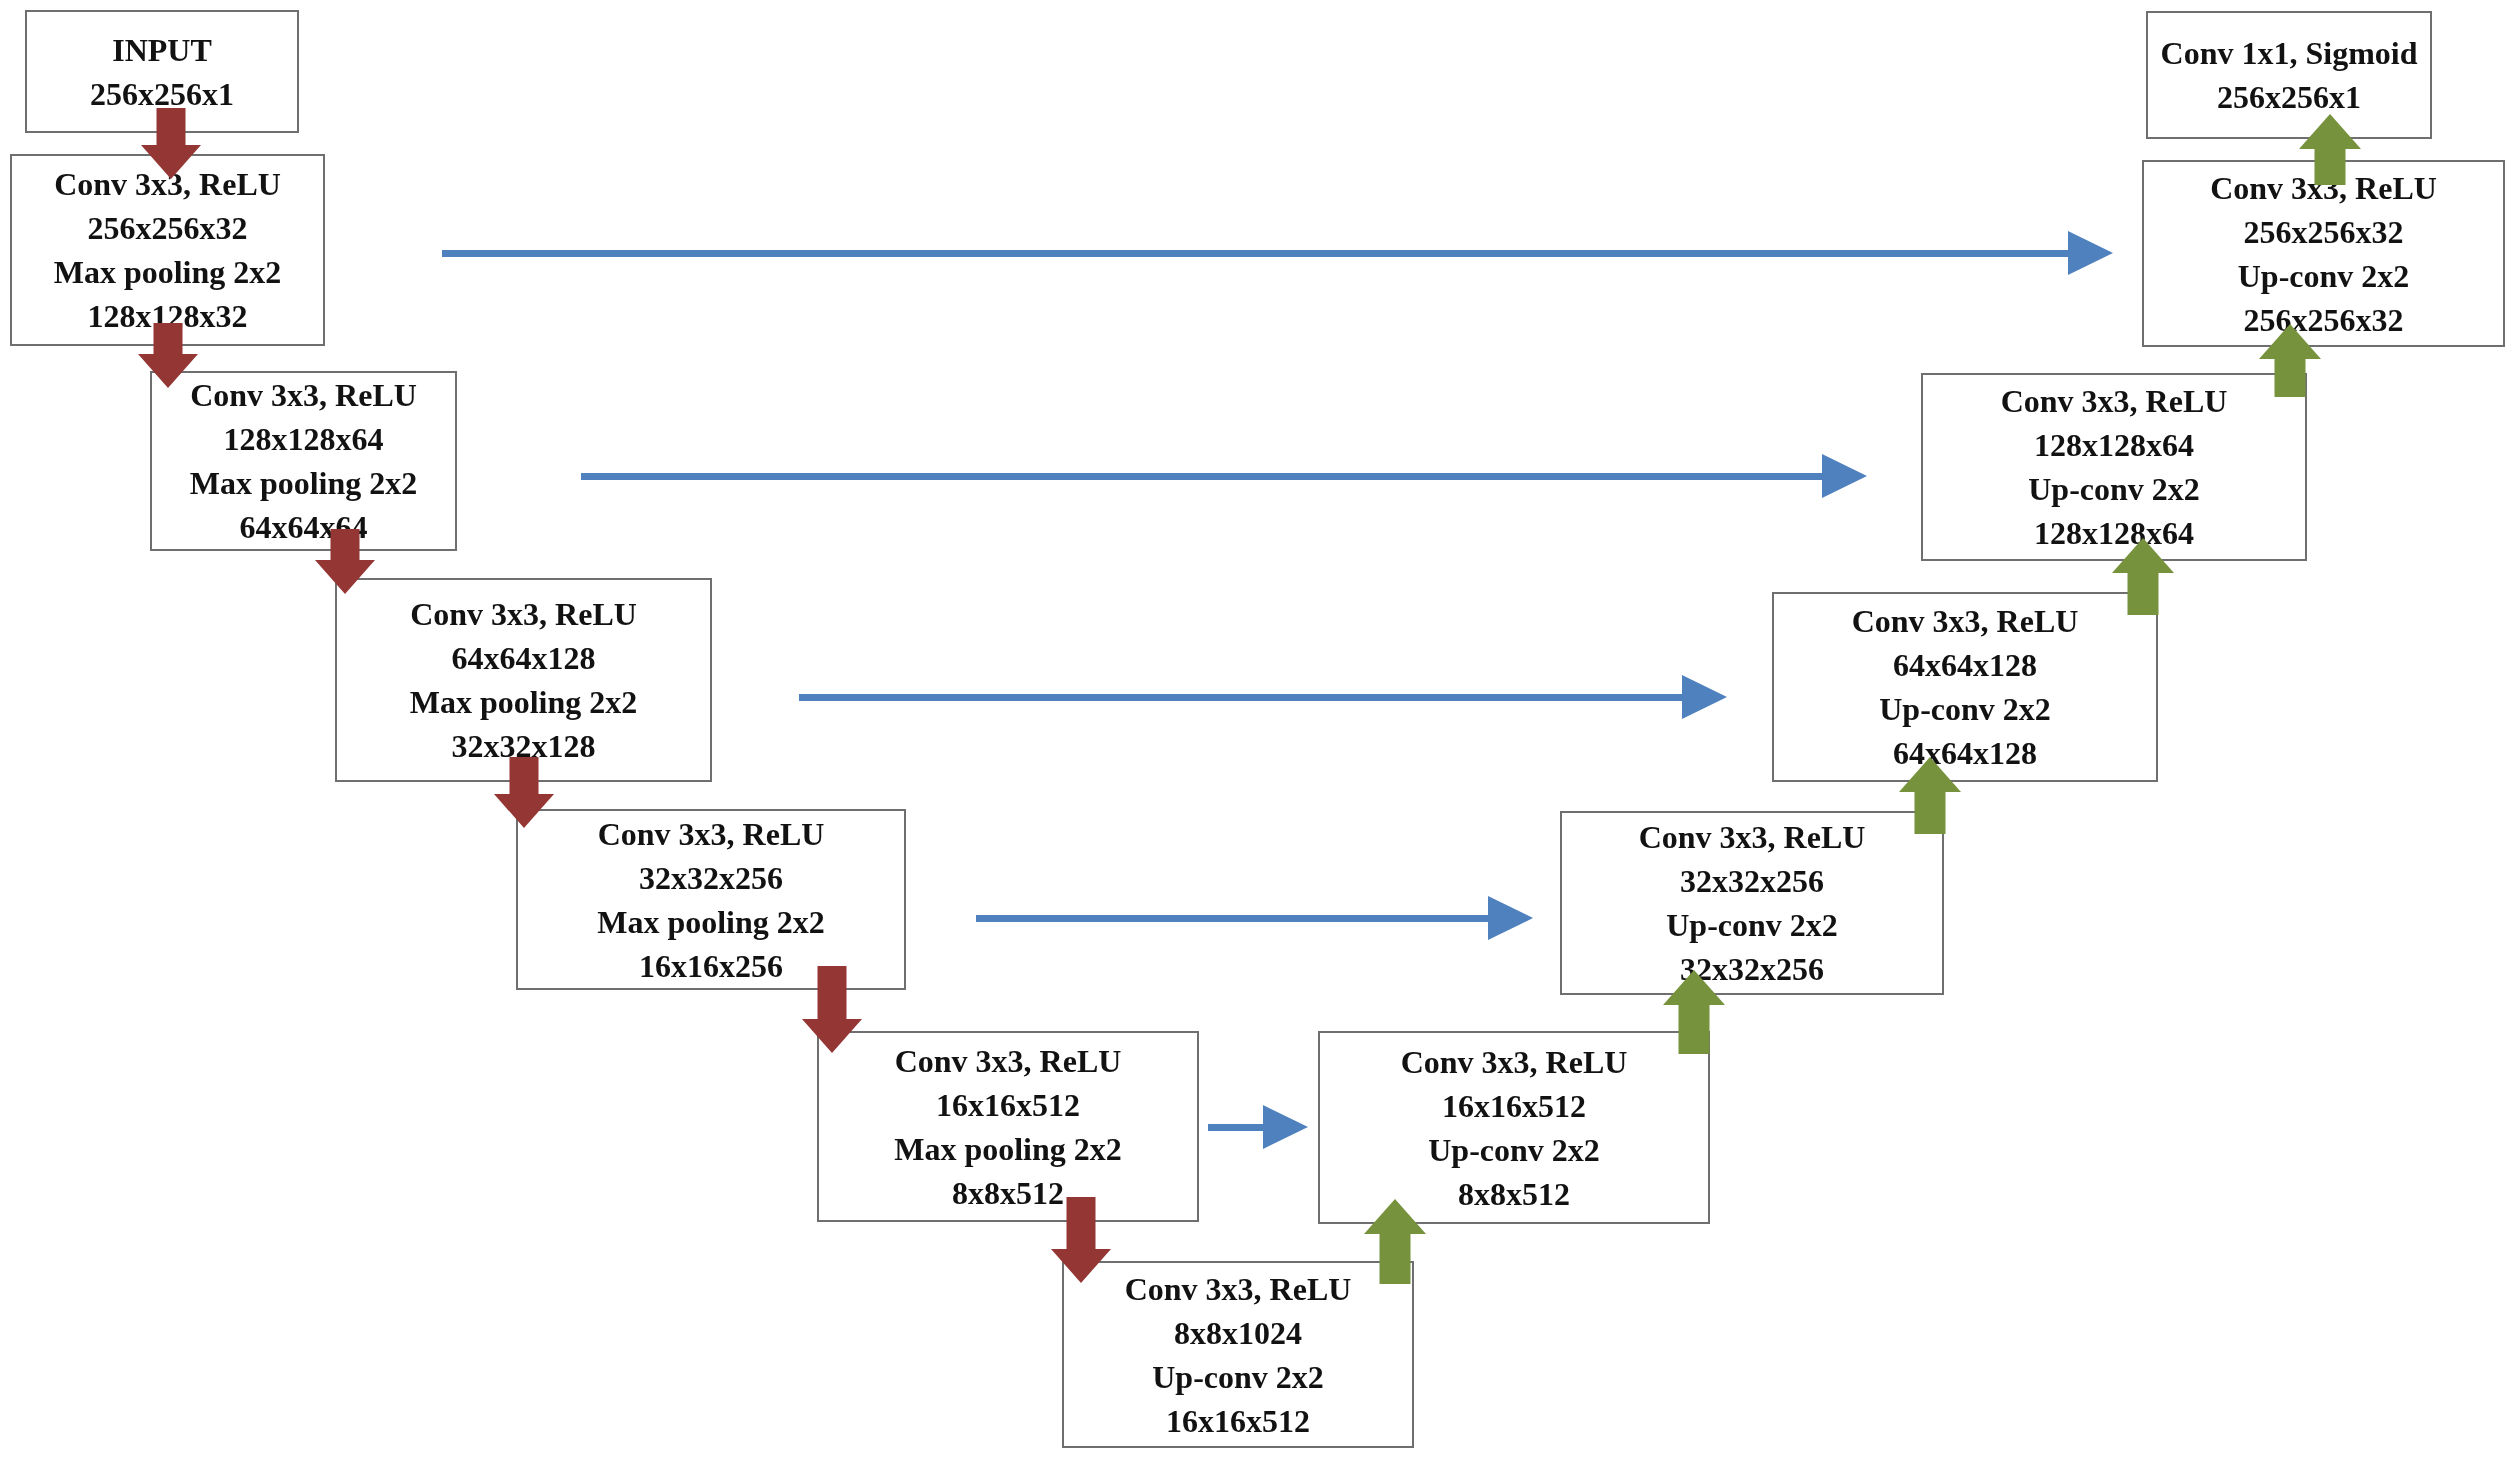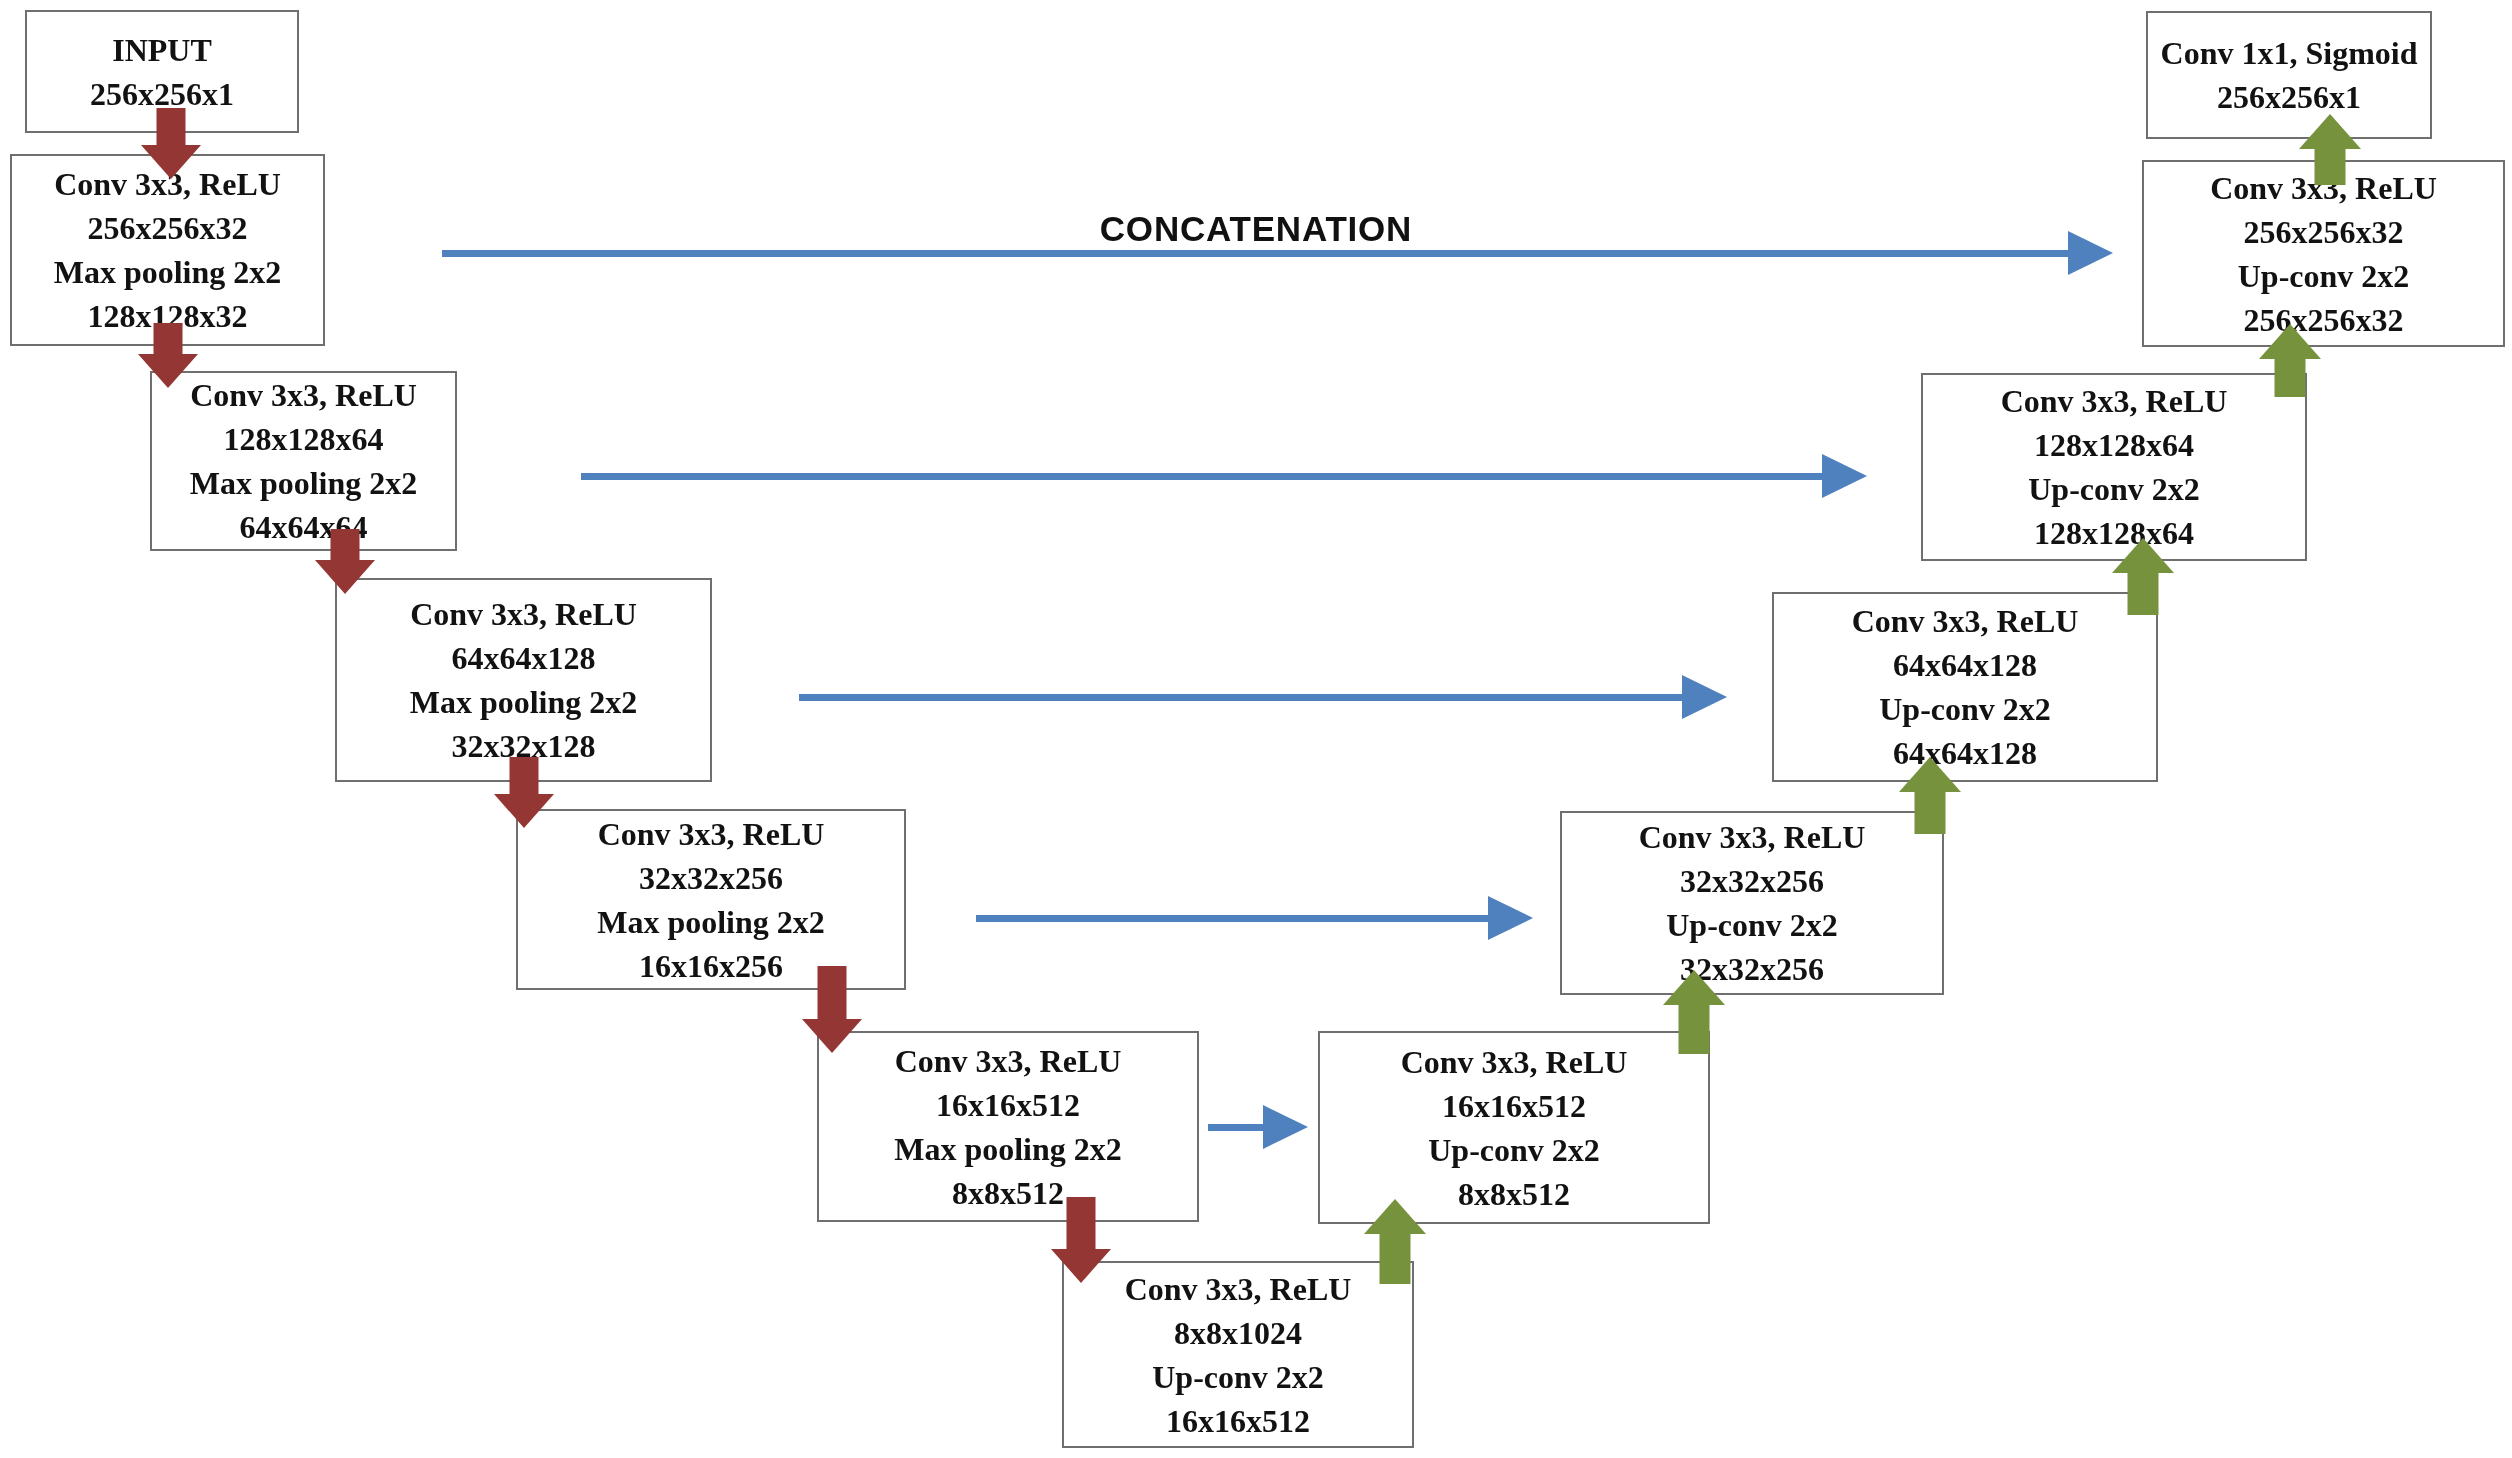--- a/index.html
+++ b/index.html
@@ -193,16 +193,15 @@
     </div>
   <div class="skip" style="left:976px; top:896px; width:557px;">
       <div class="line"></div>
       <div class="head"></div>
     </div>
   <div class="skip" style="left:1208px; top:1105px; width:100px;">
       <div class="line"></div>
       <div class="head"></div>
     </div>
 
-  <div class="concat-label" style="left:1068px; top:209px; width:376px;">CONCATENATION</div>
 
 </div>
 
 
 </body></html>

